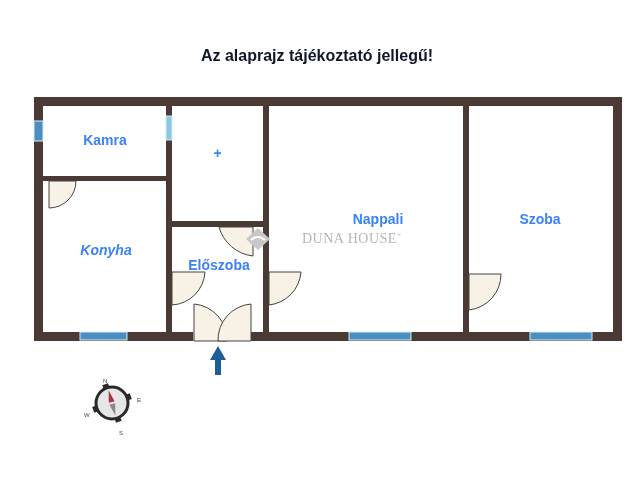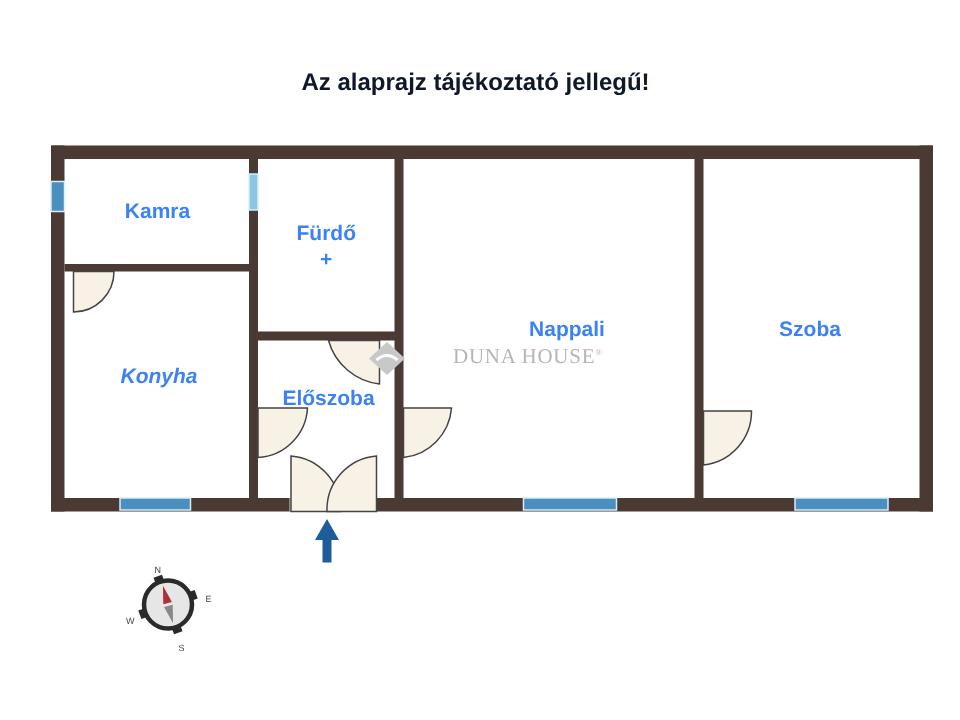--- a/index.html
+++ b/index.html
@@ -74,21 +74,20 @@
   </g>
 </svg>
 
 <div style="position:absolute;left:103px;top:378px;font-size:6px;color:#444;">N</div>
 <div style="position:absolute;left:137px;top:397px;font-size:6px;color:#444;">E</div>
 <div style="position:absolute;left:119px;top:430px;font-size:6px;color:#444;">S</div>
 <div style="position:absolute;left:84px;top:412px;font-size:6px;color:#444;">W</div>
 
 <div class="room-label" style="left:70px;top:131px;width:70px;">Kamra</div>
 <div class="room-label" style="left:180px;top:146px;width:75px;">
-  <div>Fürdő</div>
   <div style="line-height:14px;">+</div>
 </div>
 <div class="room-label" style="left:66px;top:241px;width:80px;font-style:italic;">Konyha</div>
 <div class="room-label" style="left:180px;top:256px;width:78px;text-align:center;">Előszoba</div>
 <div class="room-label" style="left:338px;top:210px;width:80px;">Nappali</div>
 <div class="room-label" style="left:500px;top:210px;width:80px;">Szoba</div>
 
 <div class="watermark">
   <svg width="24" height="22" viewBox="0 0 24 22">
     <path d="M12 0 L24 11 L12 22 L0 11 Z" fill="#c8c8c8"></path>

